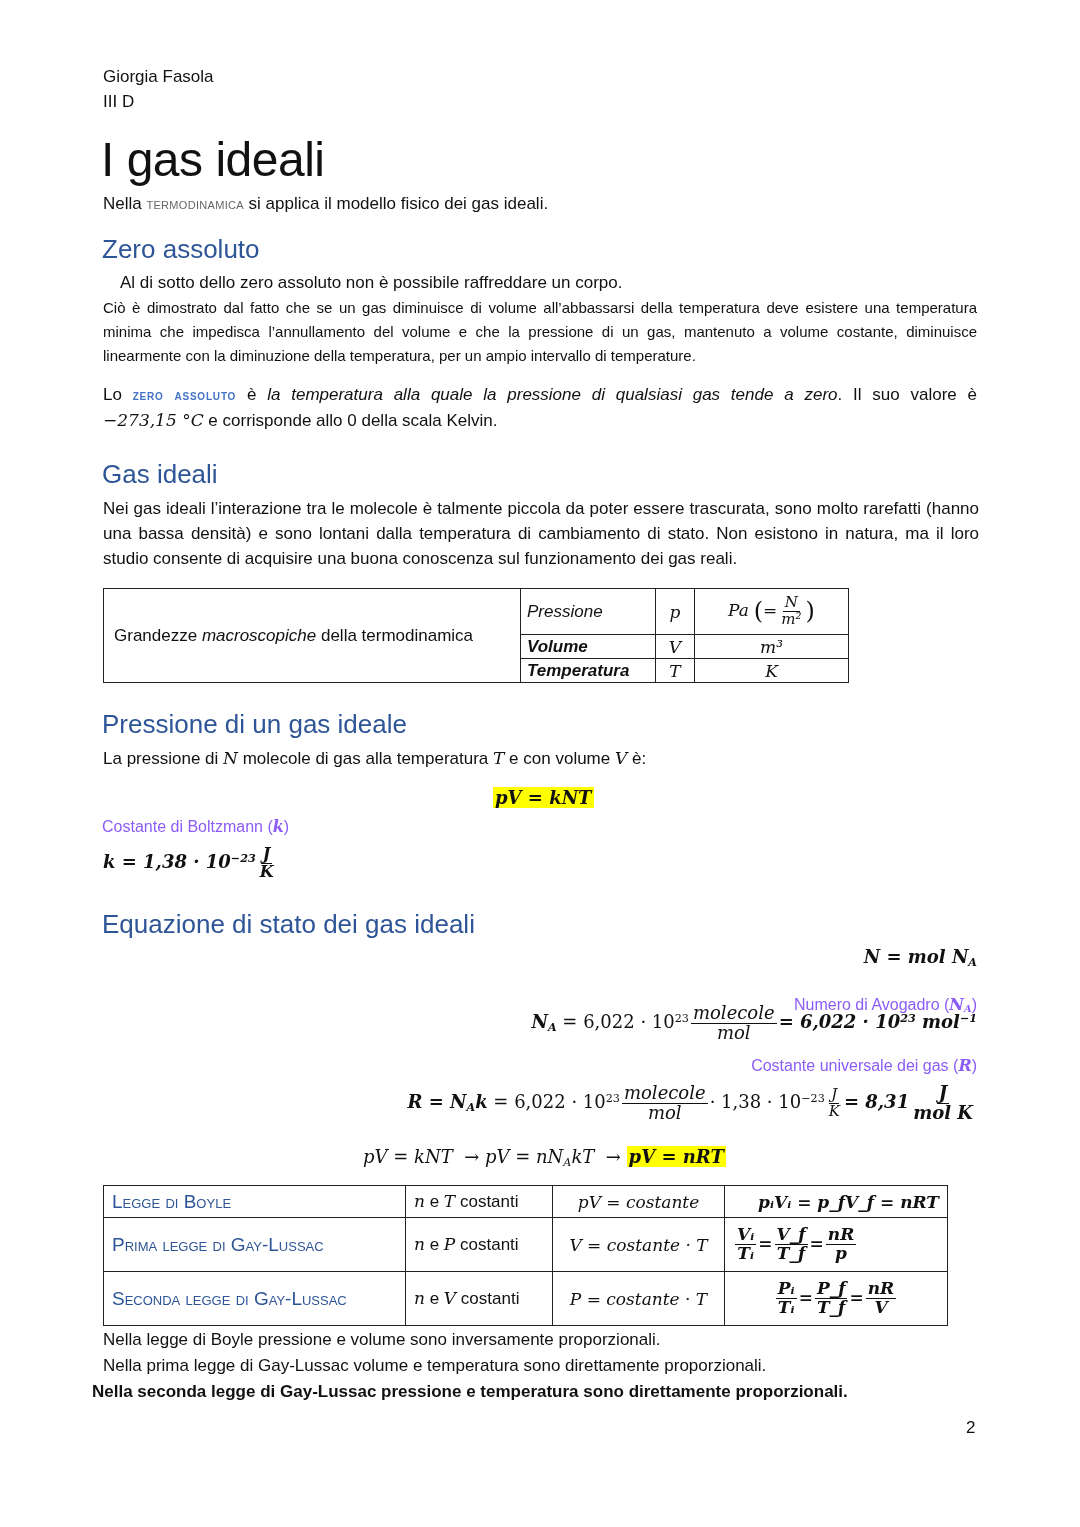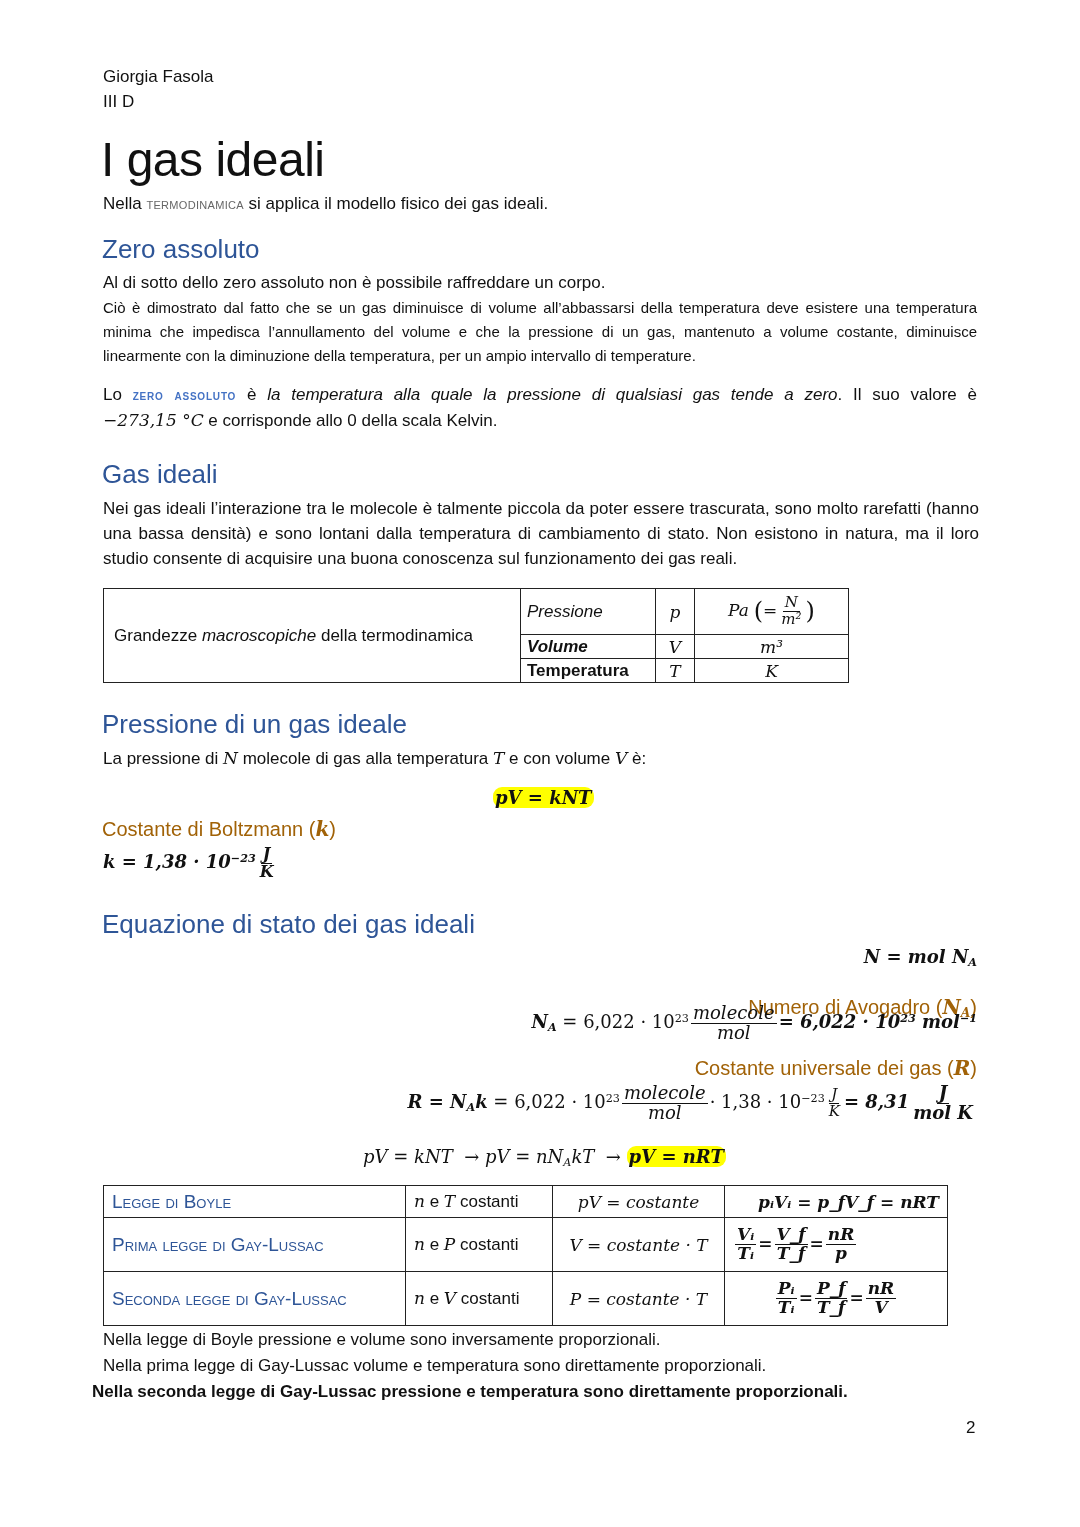--- a/index.html
+++ b/index.html
@@ -4,27 +4,27 @@
 <style>
   html, body { margin: 0; padding: 0; background: #ffffff; }
   body { width: 1080px; height: 1527px; position: relative; overflow: hidden;
          font-family: "Liberation Sans", "DejaVu Sans", sans-serif; color: #111; }
   .page { position: absolute; left: 0; top: 0; width: 1080px; height: 1527px; }
   .abs { position: absolute; }
   .body-text { font-size: 17px; line-height: 25px; color: #111; }
   .small-text { font-size: 15px; line-height: 24px; color: #111; text-align: justify; }
   .h1 { font-size: 48px; font-weight: 300; color: #111; letter-spacing: -0.5px; }
   .h2 { font-size: 26px; color: #2e5597; font-weight: 400; }
-  .h3 { font-size: 20px; color: #a16207; font-weight: 400; }
+  .h3 { font-size: 16px; color: #8b5cf6; font-weight: 400; }
   .smallcaps-grey { font-variant: small-caps; text-transform: lowercase; color: #666; font-size: 15px; letter-spacing: 0.3px; }
   .smallcaps-blue { font-variant: small-caps; text-transform: lowercase; color: #4472c4; font-weight: bold; font-size: 14px; letter-spacing: 0.8px; }
   .math { font-family: "DejaVu Serif", "Liberation Serif", serif; font-style: italic; }
   .mathb { font-family: "DejaVu Serif", "Liberation Serif", serif; font-style: italic; font-weight: bold; }
   .mathu { font-family: "DejaVu Serif", "Liberation Serif", serif; }
-  .hl { background: #ffff00; padding: 0 2px; border-radius: 9px; }
+  .hl { background: #ffff00; padding: 0 2px; }
   .frac { display: inline-flex; flex-direction: column; align-items: center; vertical-align: middle; line-height: 1.05; margin: 0 2px; }
   .frac .num { border-bottom: 1.3px solid #111; padding: 0 2px; }
   .frac .den { padding: 0 2px; }
   table { border-collapse: collapse; }
   .t1 td { border: 1.3px solid #222; font-size: 17px; padding: 0 6px; }
   .t2 td { border: 1.3px solid #222; font-size: 17px; padding: 0 8px; }
   .right { text-align: right; }
   sup { font-size: 0.62em; vertical-align: 0.55em; line-height: 0; }
   sub { font-size: 0.62em; vertical-align: -0.25em; line-height: 0; }
 </style>
@@ -36,21 +36,21 @@
   <div class="abs body-text" style="left:103px; top:64px;">Giorgia Fasola</div>
   <div class="abs body-text" style="left:103px; top:89px;">III D</div>
 
   <div class="abs h1" style="left:101px; top:132px;">I gas ideali</div>
 
   <div class="abs body-text" style="left:103px; top:191px;">
     <span>Nella </span><span class="smallcaps-grey">Termodinamica</span><span> si applica il modello fisico dei gas ideali.</span>
   </div>
 
   <div class="abs h2" style="left:102px; top:234px;">Zero assoluto</div>
-  <div class="abs body-text" style="left:103px; top:270px;">Al di sotto dello zero assoluto non è possibile raffreddare un corpo.</div>
+  <div class="abs body-text" style="left:120px; top:270px;">Al di sotto dello zero assoluto non è possibile raffreddare un corpo.</div>
   <div class="abs small-text" style="left:103px; top:296px; width:874px;">Ciò è dimostrato dal fatto che se un gas diminuisce di volume all’abbassarsi della temperatura deve esistere una temperatura minima che impedisca l’annullamento del volume e che la pressione di un gas, mantenuto a volume costante, diminuisce linearmente con la diminuzione della temperatura, per un ampio intervallo di temperature.</div>
   <div class="abs body-text" style="left:103px; top:382px; width:874px; text-align:justify; text-align-last:justify;">
     <span>Lo </span><span class="smallcaps-blue">Zero assoluto</span><span> è </span><i>la temperatura alla quale la pressione di qualsiasi gas tende a zero</i><span>. Il suo valore è</span>
   </div>
   <div class="abs body-text" style="left:103px; top:408px;">
     <span class="math">−273,15 °C</span><span> e corrisponde allo 0 della scala Kelvin.</span>
   </div>
 
   <div class="abs h2" style="left:102px; top:459px;">Gas ideali</div>
   <div class="abs body-text" style="left:103px; top:496px; width:876px; text-align:justify;">Nei gas ideali l’interazione tra le molecole è talmente piccola da poter essere trascurata, sono molto rarefatti (hanno una bassa densità) e sono lontani dalla temperatura di cambiamento di stato. Non esistono in natura, ma il loro studio consente di acquisire una buona conoscenza sul funzionamento dei gas reali.</div>
@@ -70,21 +70,21 @@
               <span class="den">m²</span>
             </span><span class="mathu" style="font-size:24px; vertical-align:middle;">)</span>
       </td>
     </tr>
     <tr style="height:24px;">
       <td style="font-weight:bold; font-style:italic;">Volume</td>
       <td class="math" style="text-align:center;">V</td>
       <td class="math" style="text-align:center;">m³</td>
     </tr>
     <tr style="height:24px;">
-      <td style="font-weight:bold; ">Temperatura</td>
+      <td style="font-weight:bold; font-style:italic;">Temperatura</td>
       <td class="math" style="text-align:center;">T</td>
       <td class="math" style="text-align:center;">K</td>
     </tr>
   </tbody>
     </table>
 
   <div class="abs h2" style="left:102px; top:709px;">Pressione di un gas ideale</div>
   <div class="abs body-text" style="left:103px; top:746px;">
     <span>La pressione di </span><span class="math">N</span><span> molecole di gas alla temperatura </span><span class="math">T</span><span> e con volume </span><span class="math">V</span><span> è:</span>
   </div>

